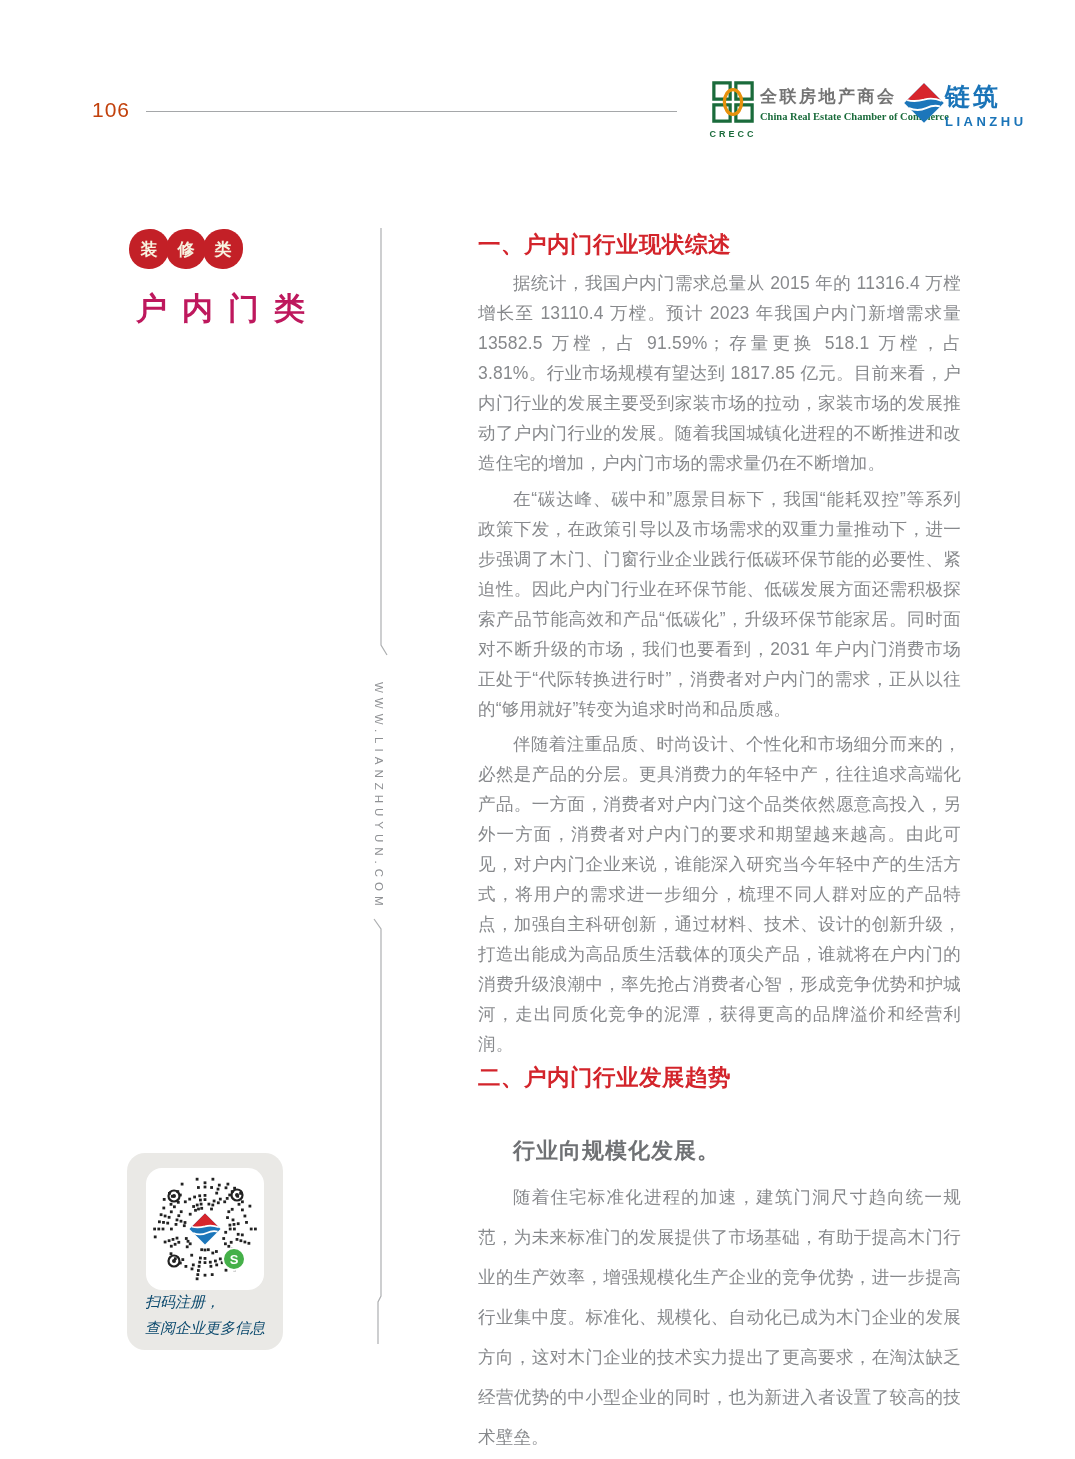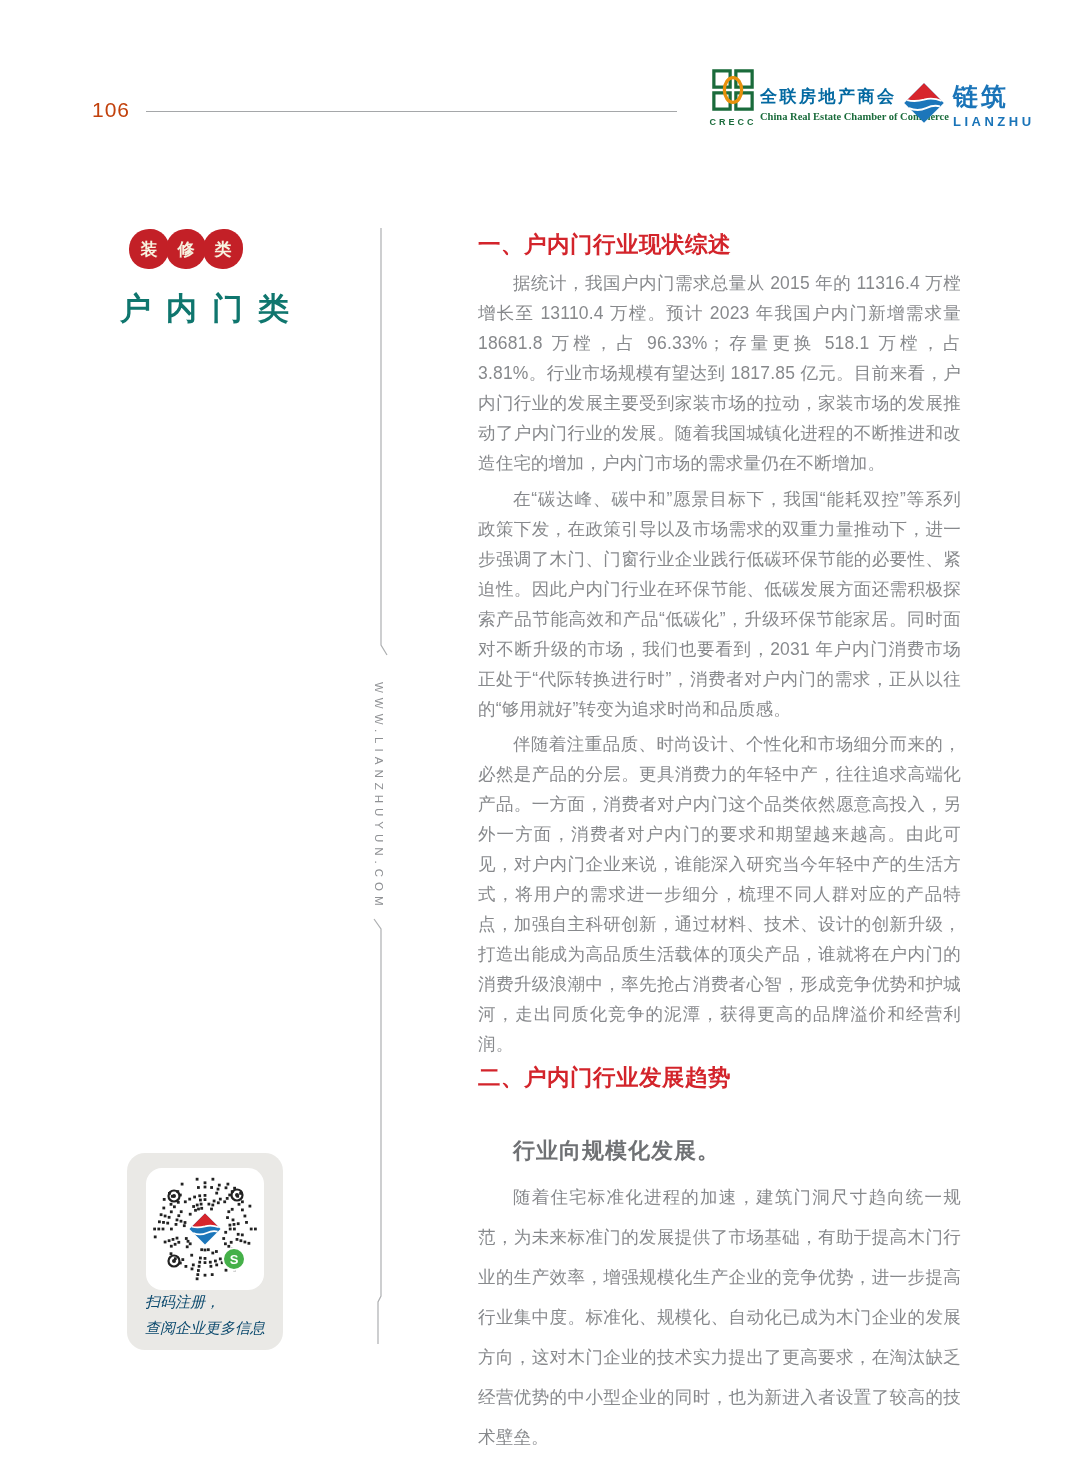--- a/index.html
+++ b/index.html
@@ -6,42 +6,42 @@
   html,body { background:#ffffff; }
   body {
     width:1075px; height:1459px; position:relative; overflow:hidden;
     font-family:"Liberation Sans","DejaVu Sans",sans-serif;
   }
 
   
   .page-number { position:absolute; left:92px; top:98px; font-size:21px; color:#c2410c; letter-spacing:1px; }
   .header-rule { position:absolute; left:146px; top:111px; width:531px; height:1px; background:#A5A7A9; }
 
-  .crecc-block { position:absolute; left:708px; top:68px; width:50px; text-align:center; }
+  .crecc-block { position:absolute; left:708px; top:80px; width:50px; text-align:center; }
   .crecc-acronym { font-size:9px; font-weight:bold; color:#1A6B3B; letter-spacing:3px; margin-top:1px; }
 
   .chamber-block { position:absolute; left:760px; top:85px; }
-  .chamber-cn { font-size:17px; font-weight:bold; color:#0369a1; letter-spacing:2.5px; white-space:nowrap; }
+  .chamber-cn { font-size:17px; font-weight:bold; color:#737373; letter-spacing:2.5px; white-space:nowrap; }
   .chamber-en { font-size:10.5px; font-weight:bold; color:#1A6B3B; margin-top:3px;
                 font-family:"Liberation Serif","DejaVu Serif",serif; white-space:nowrap; }
 
   .lianzhu-block { position:absolute; left:903px; top:80px; display:flex; align-items:flex-start; }
-  .lianzhu-text { margin-left:8px; }
+  .lianzhu-text { margin-left:0; }
   .lianzhu-cn { font-size:25px; font-weight:bold; color:#1A74B8; letter-spacing:3px; white-space:nowrap; }
   .lianzhu-en { font-size:13px; font-weight:bold; color:#1A74B8; letter-spacing:3.5px; margin-top:1px; }
 
   
   .badges { position:absolute; left:129px; top:229px; display:flex; }
   .badge {
     width:40px; height:40px; border-radius:50% 46% 50% 48%; background:#C32027;
     color:#F7F2DF; font-size:17px; font-weight:bold;
     display:flex; align-items:center; justify-content:center; margin-right:-3px;
   }
-  .sidebar-title { position:absolute; left:120px; top:288px; font-size:31px; font-weight:bold;
-                   color:#0f766e; letter-spacing:15px; white-space:nowrap; }
+  .sidebar-title { position:absolute; left:136px; top:288px; font-size:31px; font-weight:bold;
+                   color:#be185d; letter-spacing:15px; white-space:nowrap; }
 
   .divider-svg { position:absolute; left:0; top:0; pointer-events:none; }
 
   .vertical-site {
     position:absolute; left:373px; top:682px; height:236px;
     writing-mode:vertical-rl; text-orientation:mixed;
     font-size:11.5px; letter-spacing:5px; color:#8F9194;
   }
 
   
@@ -296,19 +296,19 @@
       </g>
     </svg>
   </div>
   <div class="qr-caption">
     <div>扫码注册，</div>
     <div>查阅企业更多信息</div>
   </div>
 </div>
 
 <div class="h-red h-sec1">一、户内门行业现状综述</div>
-<p class="para p1">据统计，我国户内门需求总量从 2015 年的 11316.4 万樘增长至 13110.4 万樘。预计 2023 年我国户内门新增需求量 18681.8 万樘，占 96.33%；存量更换 518.1 万樘，占 3.81%。行业市场规模有望达到 1817.85 亿元。目前来看，户内门行业的发展主要受到家装市场的拉动，家装市场的发展推动了户内门行业的发展。随着我国城镇化进程的不断推进和改造住宅的增加，户内门市场的需求量仍在不断增加。</p>
+<p class="para p1">据统计，我国户内门需求总量从 2015 年的 11316.4 万樘增长至 13110.4 万樘。预计 2023 年我国户内门新增需求量 13582.5 万樘，占 91.59%；存量更换 518.1 万樘，占 3.81%。行业市场规模有望达到 1817.85 亿元。目前来看，户内门行业的发展主要受到家装市场的拉动，家装市场的发展推动了户内门行业的发展。随着我国城镇化进程的不断推进和改造住宅的增加，户内门市场的需求量仍在不断增加。</p>
 <p class="para p2">在“碳达峰、碳中和”愿景目标下，我国“能耗双控”等系列政策下发，在政策引导以及市场需求的双重力量推动下，进一步强调了木门、门窗行业企业践行低碳环保节能的必要性、紧迫性。因此户内门行业在环保节能、低碳发展方面还需积极探索产品节能高效和产品“低碳化”，升级环保节能家居。同时面对不断升级的市场，我们也要看到，2031 年户内门消费市场正处于“代际转换进行时”，消费者对户内门的需求，正从以往的“够用就好”转变为追求时尚和品质感。</p>
 <p class="para p3">伴随着注重品质、时尚设计、个性化和市场细分而来的，必然是产品的分层。更具消费力的年轻中产，往往追求高端化产品。一方面，消费者对户内门这个品类依然愿意高投入，另外一方面，消费者对户内门的要求和期望越来越高。由此可见，对户内门企业来说，谁能深入研究当今年轻中产的生活方式，将用户的需求进一步细分，梳理不同人群对应的产品特点，加强自主科研创新，通过材料、技术、设计的创新升级，打造出能成为高品质生活载体的顶尖产品，谁就将在户内门的消费升级浪潮中，率先抢占消费者心智，形成竞争优势和护城河，走出同质化竞争的泥潭，获得更高的品牌溢价和经营利润。</p>
 
 <div class="h-red h-sec2">二、户内门行业发展趋势</div>
 <div class="subhead">行业向规模化发展。</div>
 <p class="para p4">随着住宅标准化进程的加速，建筑门洞尺寸趋向统一规范，为未来标准门的发展提供了市场基础，有助于提高木门行业的生产效率，增强规模化生产企业的竞争优势，进一步提高行业集中度。标准化、规模化、自动化已成为木门企业的发展方向，这对木门企业的技术实力提出了更高要求，在淘汰缺乏经营优势的中小型企业的同时，也为新进入者设置了较高的技术壁垒。</p>
 
 </body></html>

